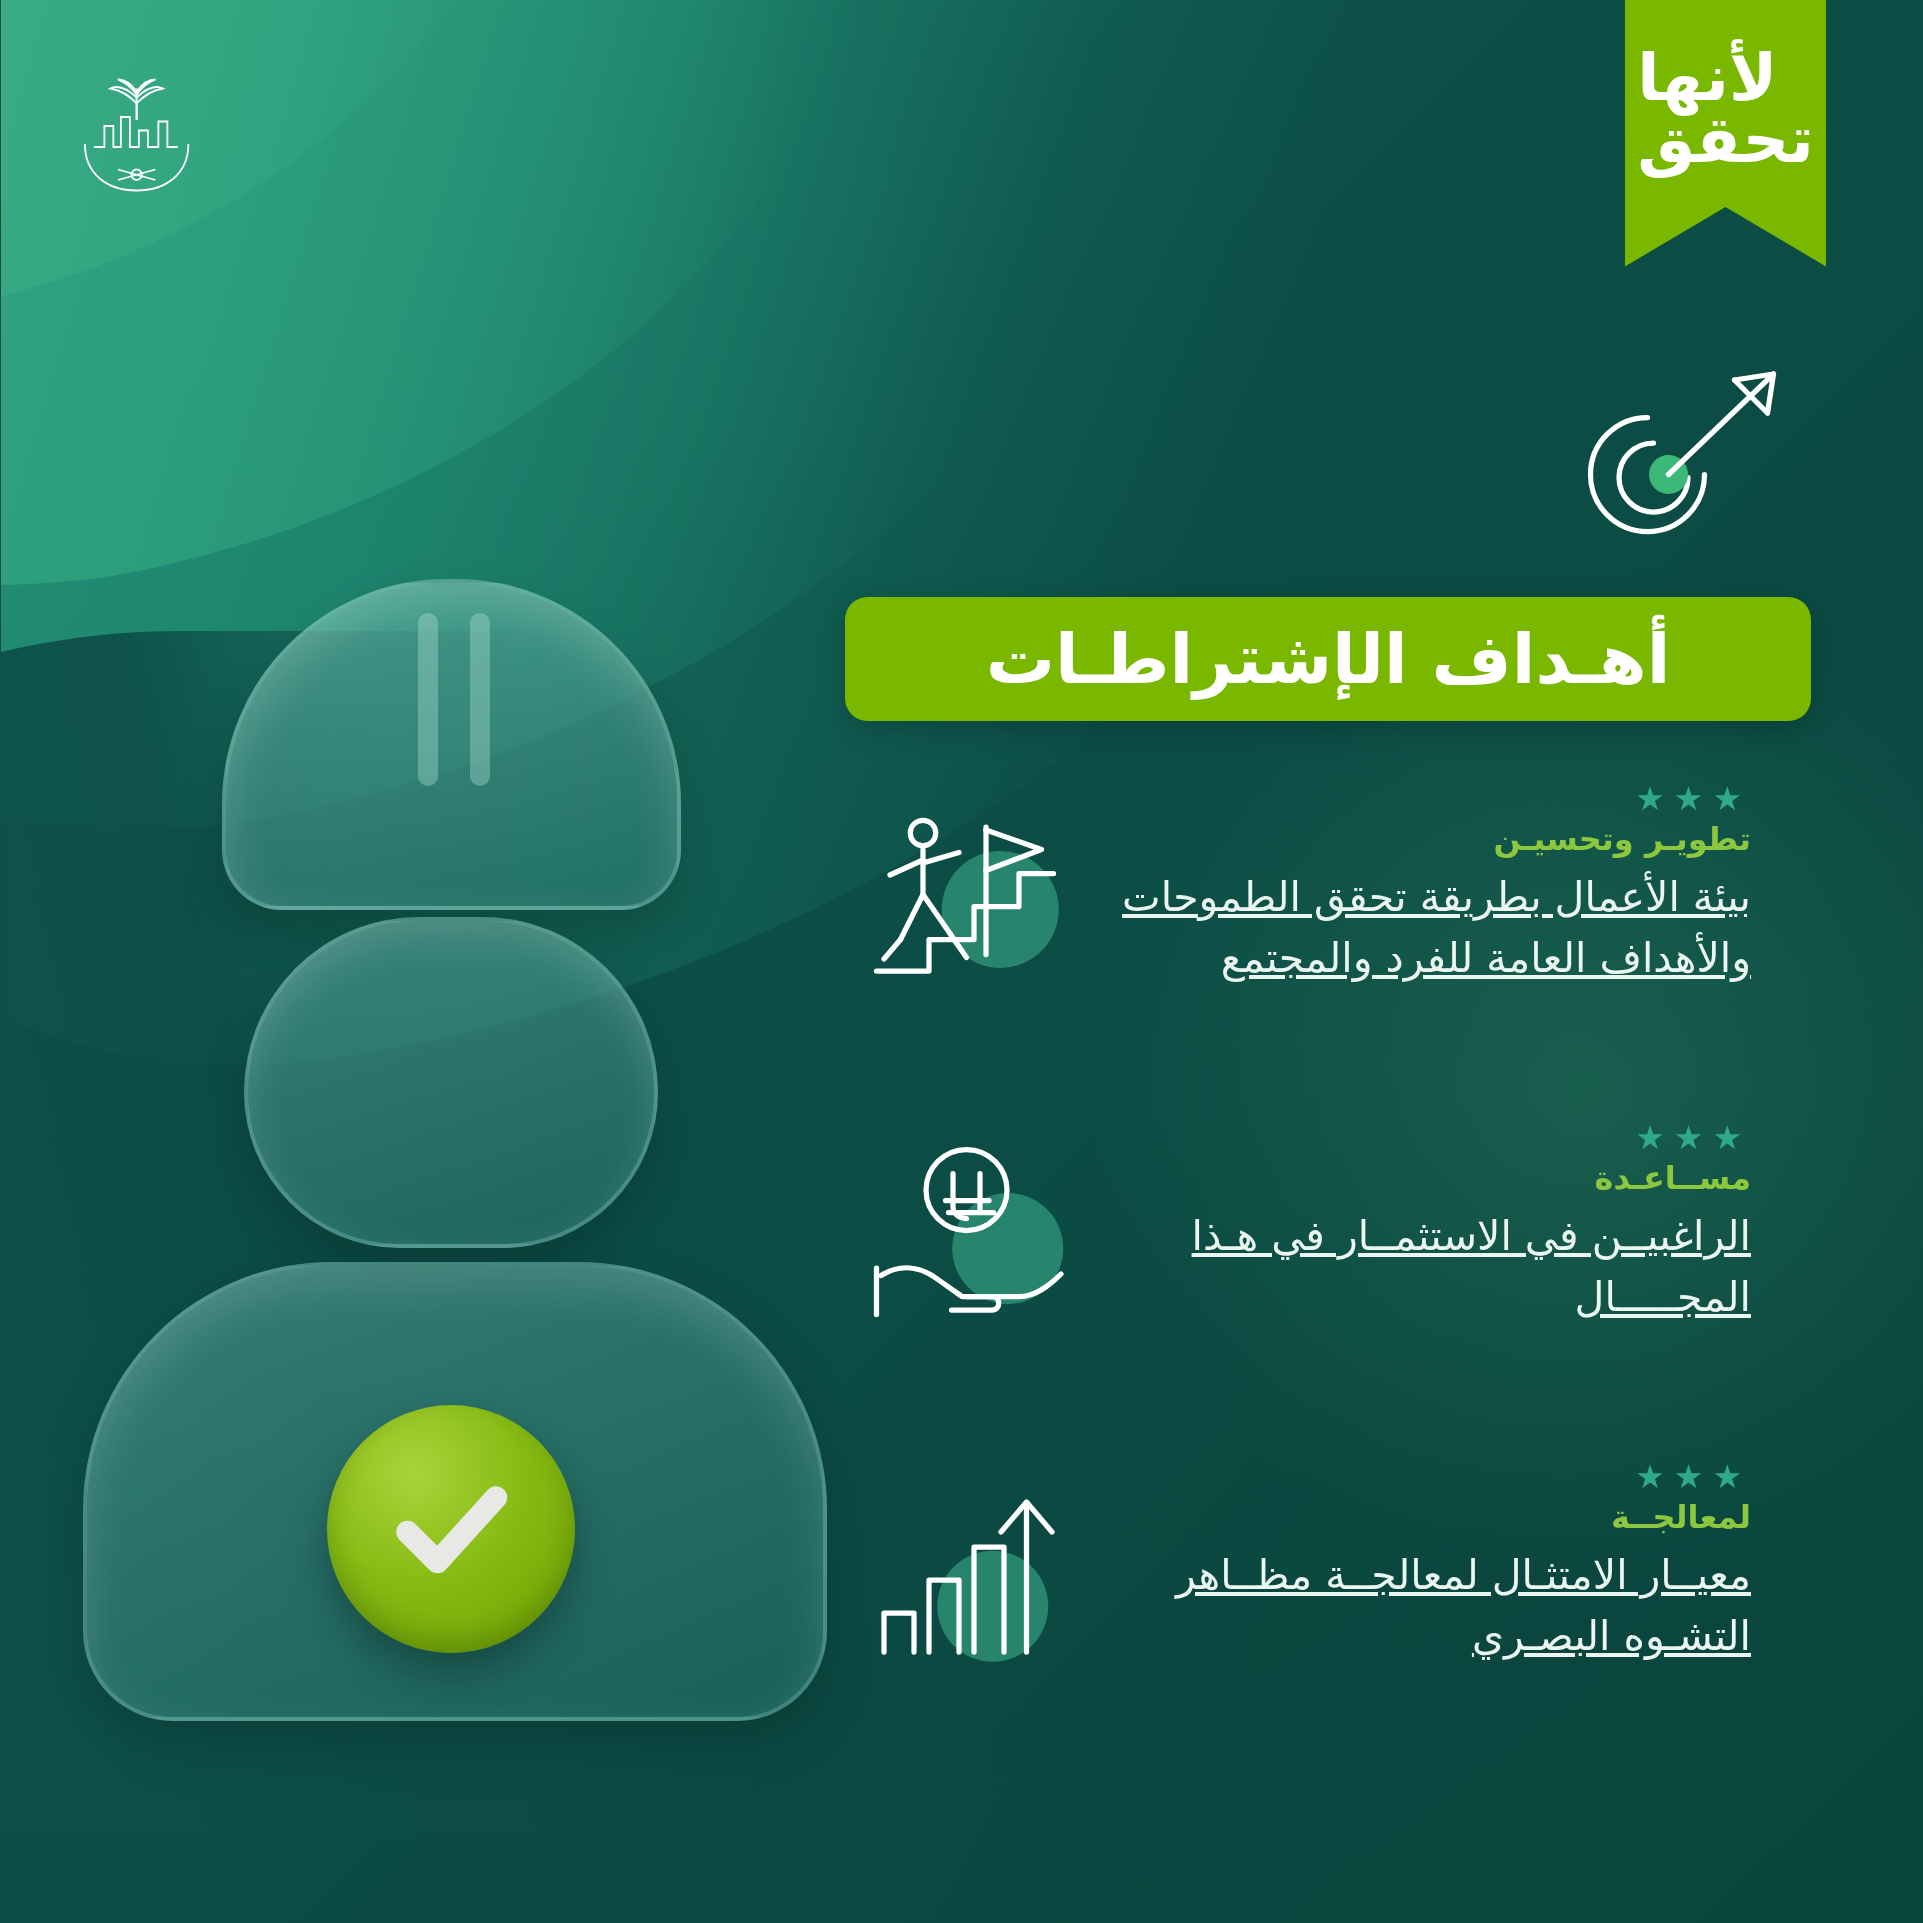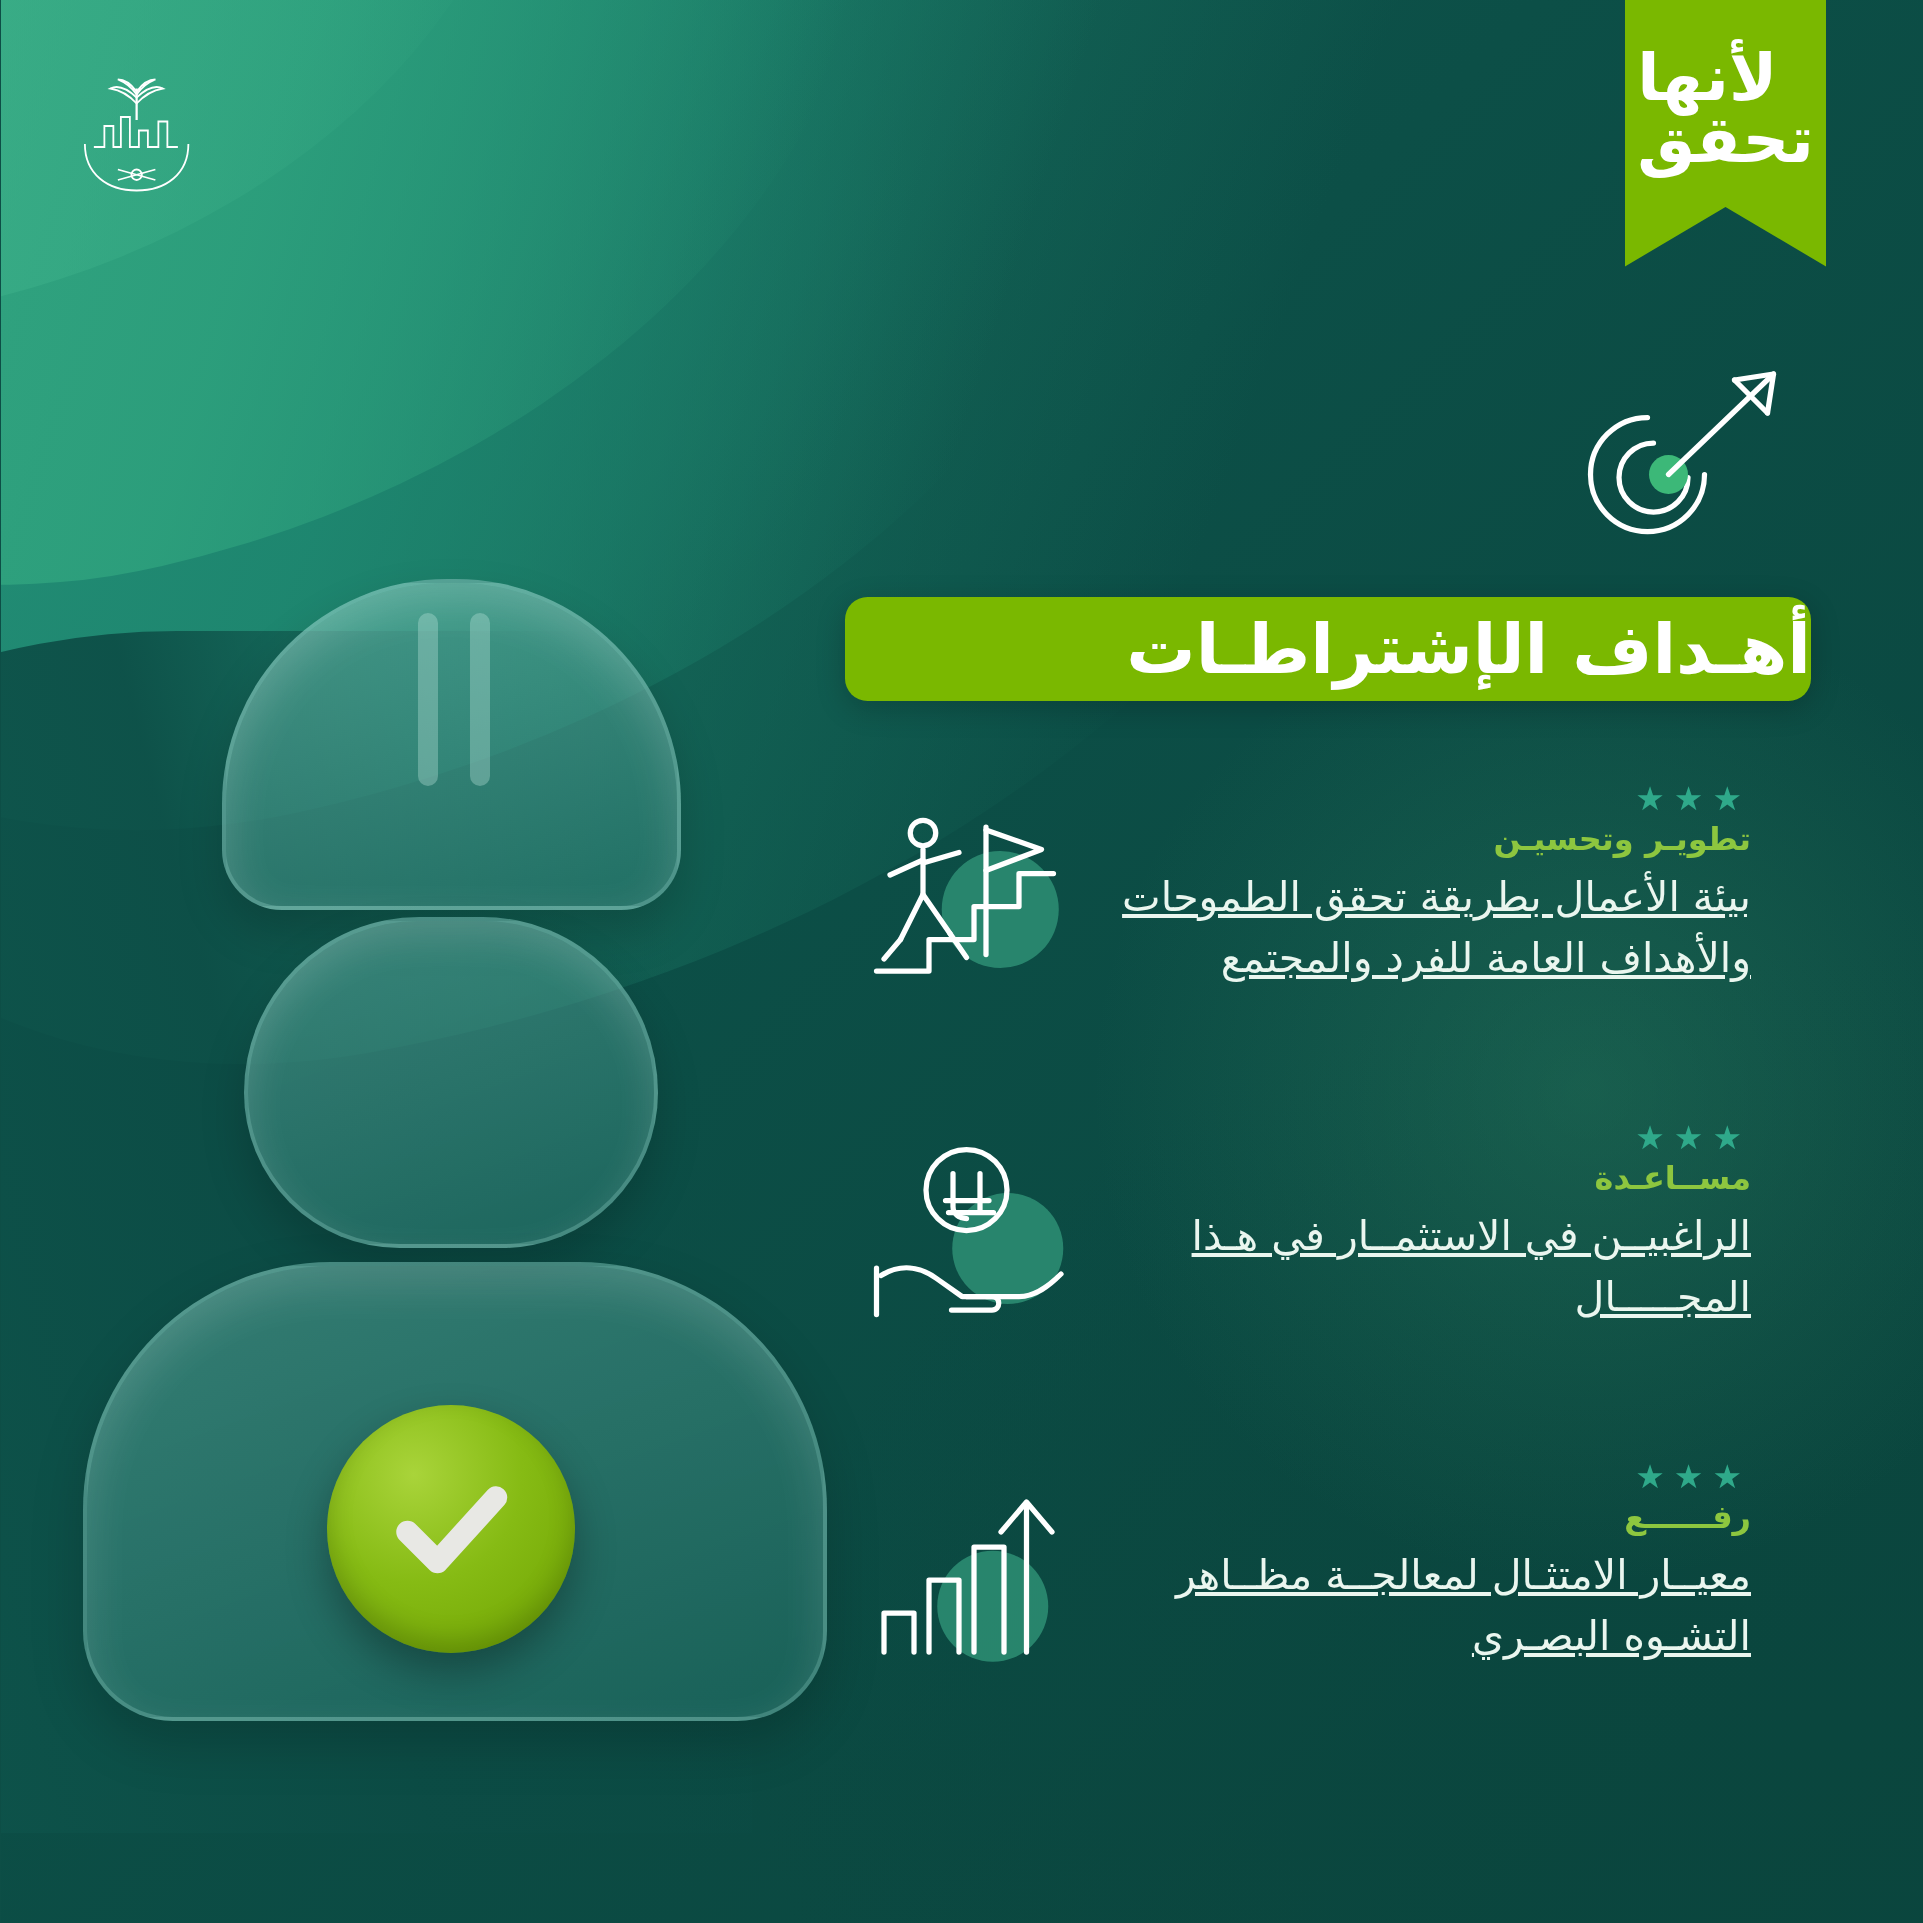--- a/index.html
+++ b/index.html
@@ -85,24 +85,24 @@
     font-family:"DejaVu Sans","Liberation Sans",sans-serif;
   }
   .ribbon-text span{display:block;}
 
   
   .target-icon{position:absolute;top:353px;right:120px;width:256px;height:210px;}
 
   
   .title-pill{
     position:absolute;top:597px;right:113px;
-    width:966px;height:104px;
+    width:966px;height:124px;
     background:#7ab800;
     border-radius:22.5px;
-    display:flex;align-items:center;
+    display:flex;align-items:center;justify-content:center;
     box-shadow:0 7.5px 30px rgba(0,0,0,.20);
   }
   .title-pill .pill-text{
     color:#ffffff;font-size:69px;font-weight:bold;letter-spacing:1.5px;
   }
 
   
   .goals{
     position:absolute;top:774px;right:105px;
     width:977px;
@@ -261,21 +261,21 @@
             <path d="M150 214 h70 c22 0 40 -14 56 -30"></path>
             <path d="M30 176 v62"></path>
           </g>
         </svg>
       </div>
     </div>
 
     <div class="goal">
       <div class="goal-text">
         <div class="stars">★★★</div>
-        <div class="goal-title">رفــــــع</div>
+        <div class="goal-title">لمعالجــة</div>
         <div class="goal-body">معيــار الامتثـال لمعالجــة مظــاهر التشـوه البصـري</div>
       </div>
       <div class="goal-icon">
         <svg viewBox="0 0 300 280" width="225" height="210" fill="none">
           <circle cx="185" cy="175" r="74" fill="#2e8f74" opacity=".85"></circle>
           <g stroke="#ffffff" stroke-width="7" stroke-linecap="round" stroke-linejoin="round">
             <path d="M40 236 v-52 h40 v52"></path>
             <path d="M100 236 v-96 h40 v96"></path>
             <path d="M160 236 v-140 h40 v140"></path>
             <path d="M230 236 V40"></path>

